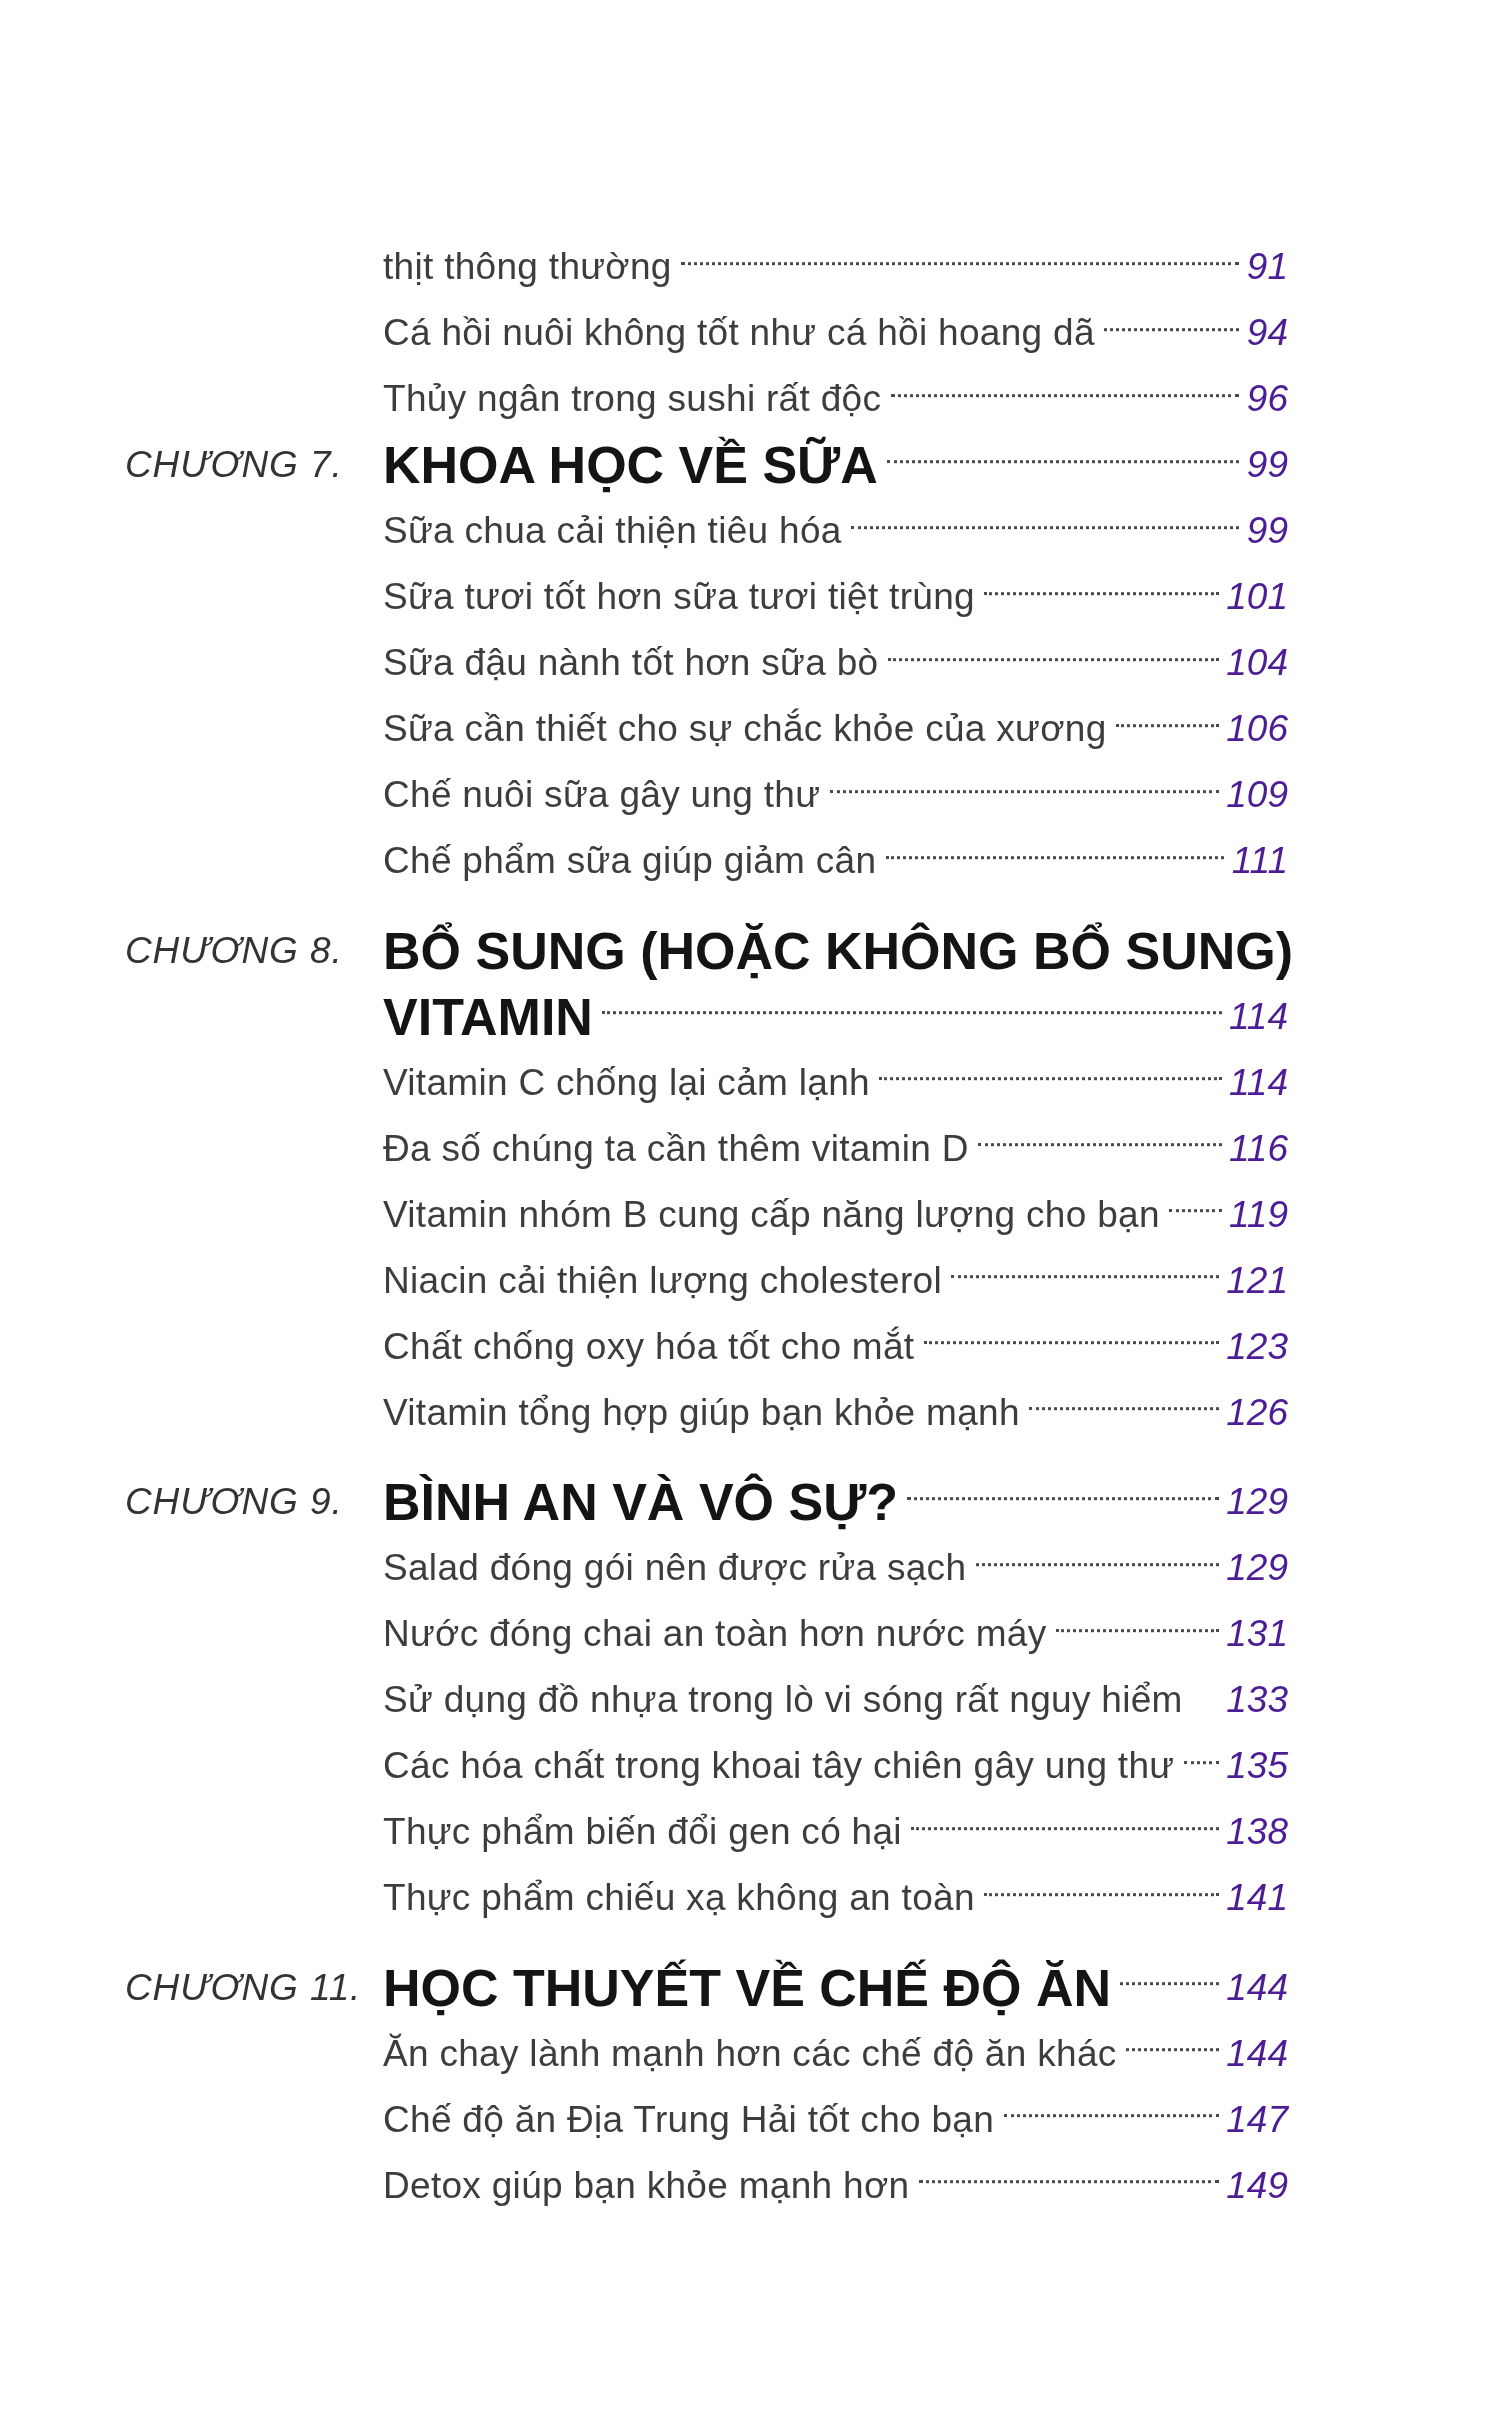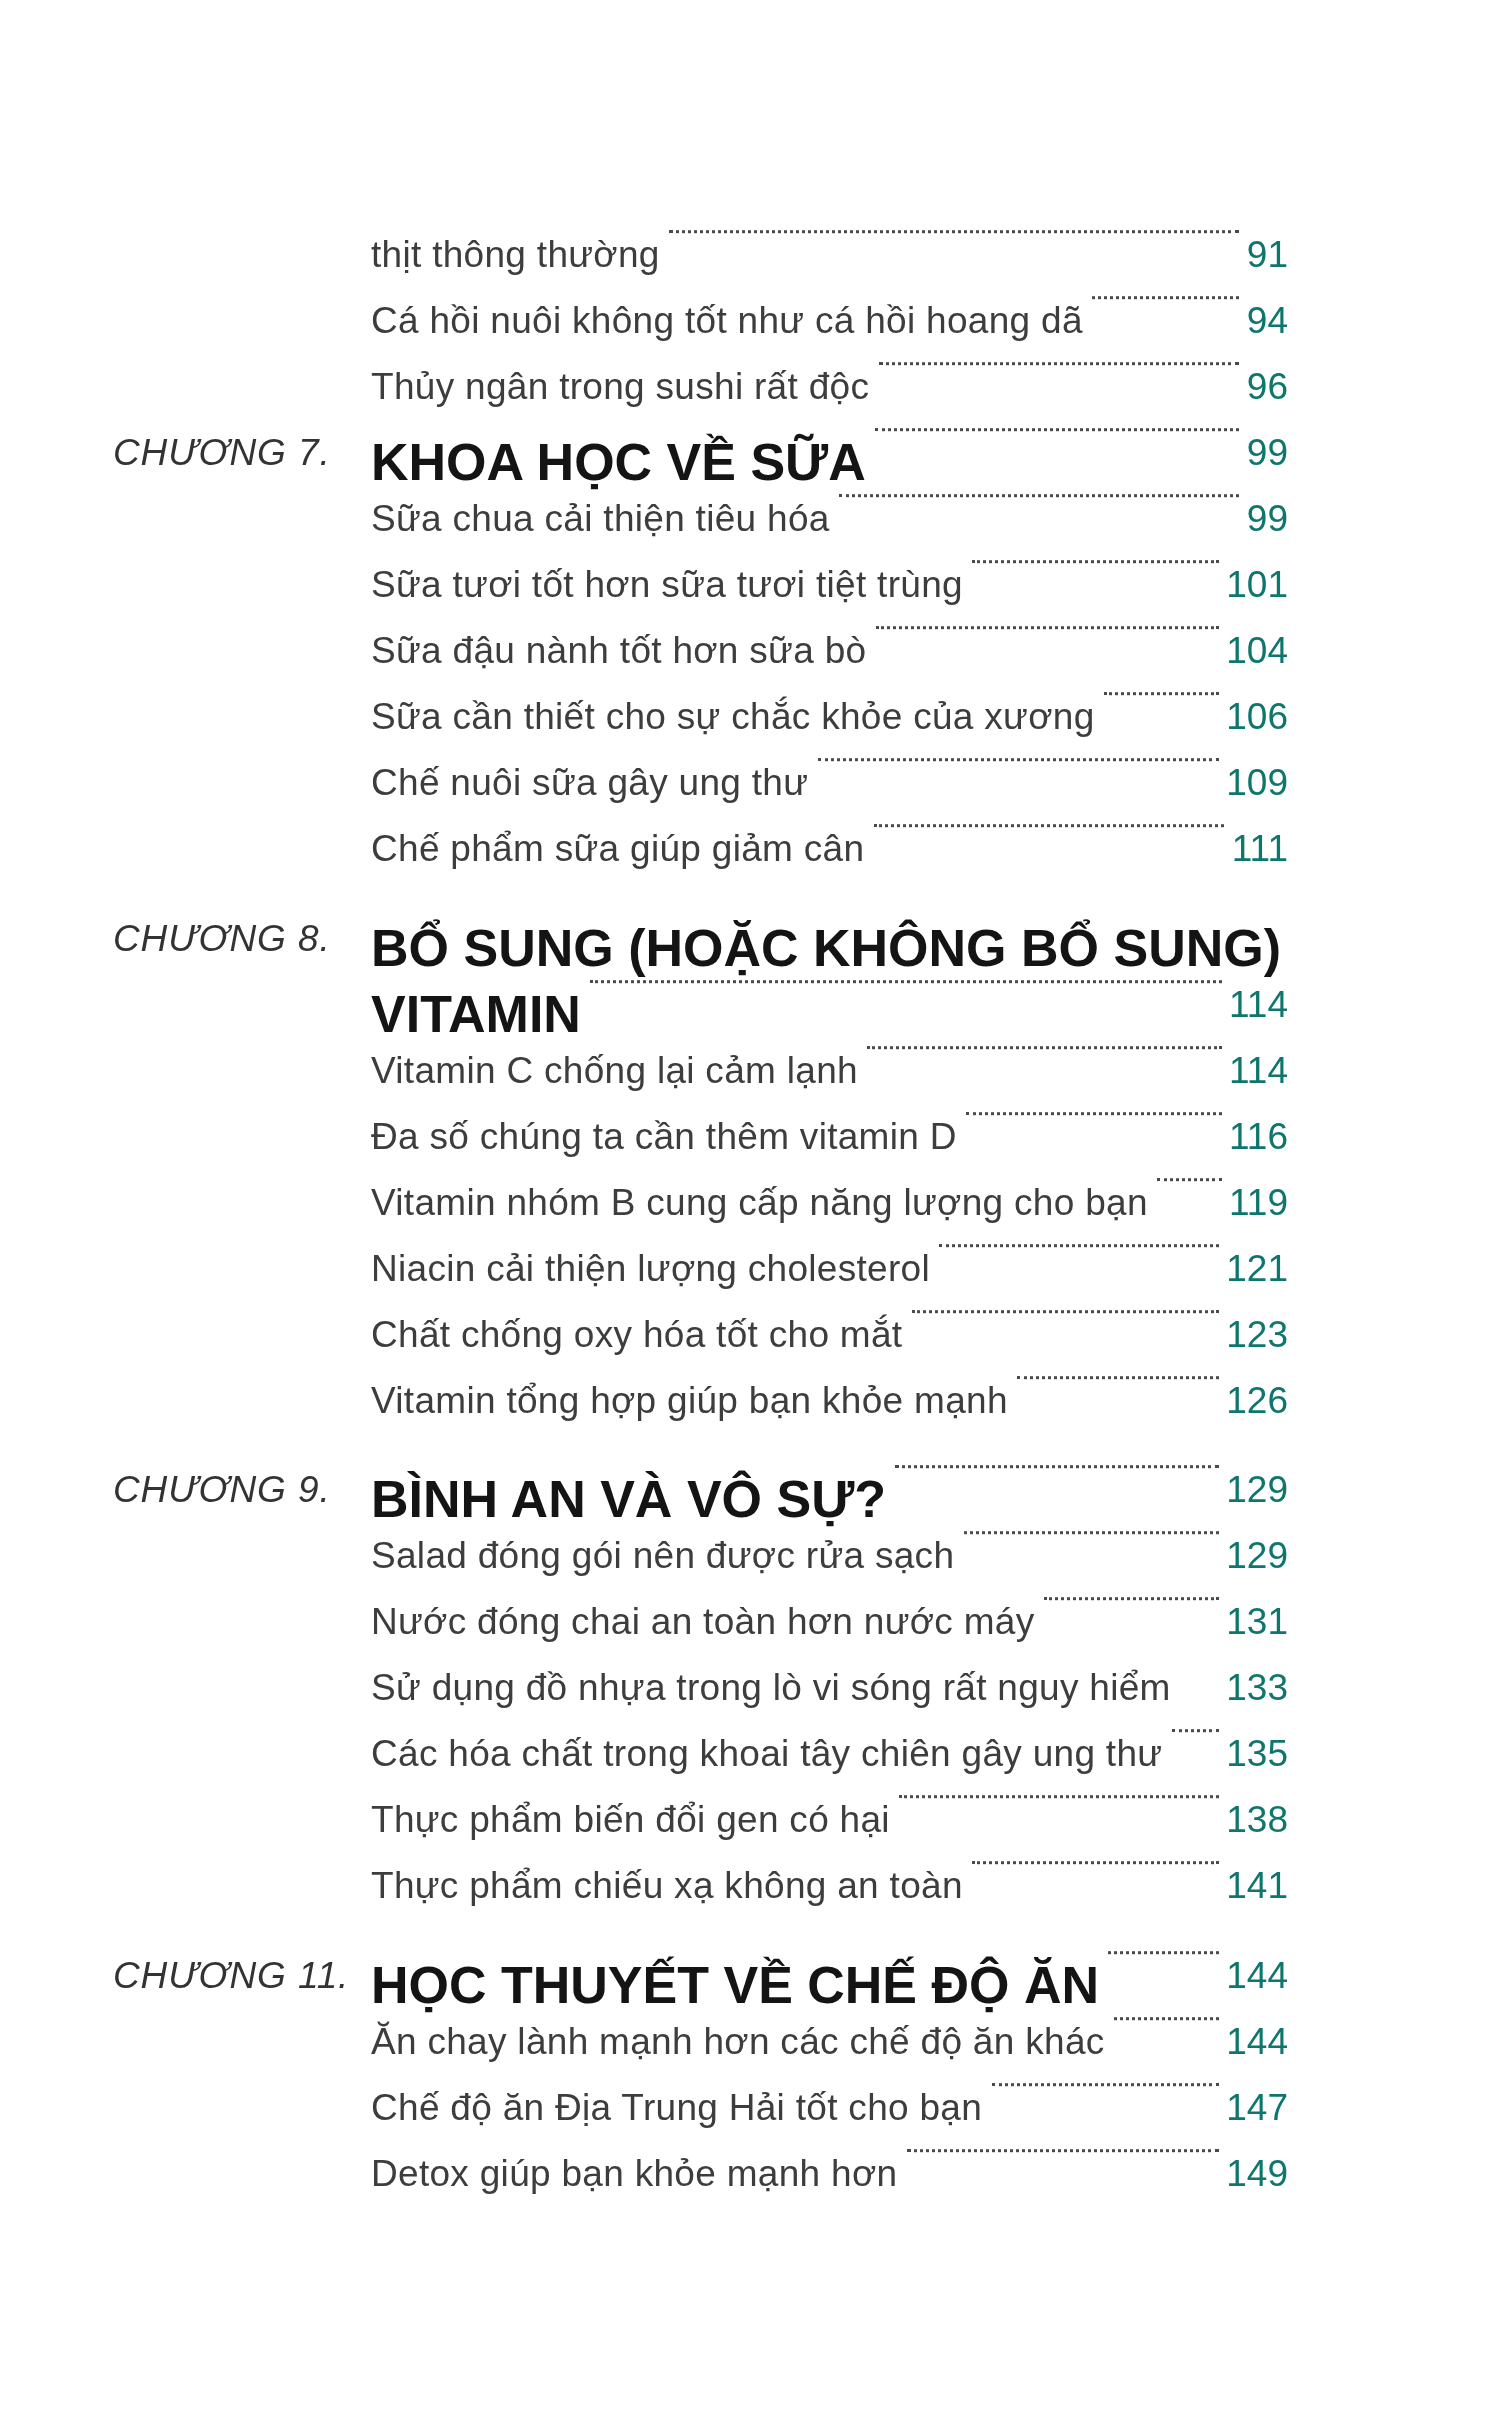--- a/index.html
+++ b/index.html
@@ -18,23 +18,24 @@
     background: #ffffff;
   }
   .toc {
     position: absolute;
     top: 234px;
     left: 113px;
     width: 1175px;
   }
   .row {
     display: flex;
-    align-items: flex-start;
+    align-items: center;
     height: 66px;
     white-space: nowrap;
+    margin-left: 12px;
   }
   .row.gap-before { margin-top: 23.5px; }
   .label {
     flex: 0 0 258px;
     font-size: 37px;
     color: #333333;
     letter-spacing: 0.9px;
     font-weight: 400;
     font-style: italic;
   }
@@ -55,22 +56,23 @@
     flex: 1 1 0;
     min-width: 7.5px;
     margin: 0 7.5px 0 9.4px;
     border-bottom: 3.8px dotted #4a4a4a;
     transform: translateY(-3.8px);
   }
   .leader.invisible { border-bottom: none; }
   .page-num {
     flex: 0 0 auto;
     font-size: 37px;
-    color: #0f766e;
+    color: #4c1d95;
     font-weight: 400;
+    font-style: italic;
   }
 </style>
 </head>
 <body>
 
 <div class="page">
   <div class="toc">
       <div class="row continuation">
         <span class="label"></span>
         <span class="text">thịt thông thường</span>

